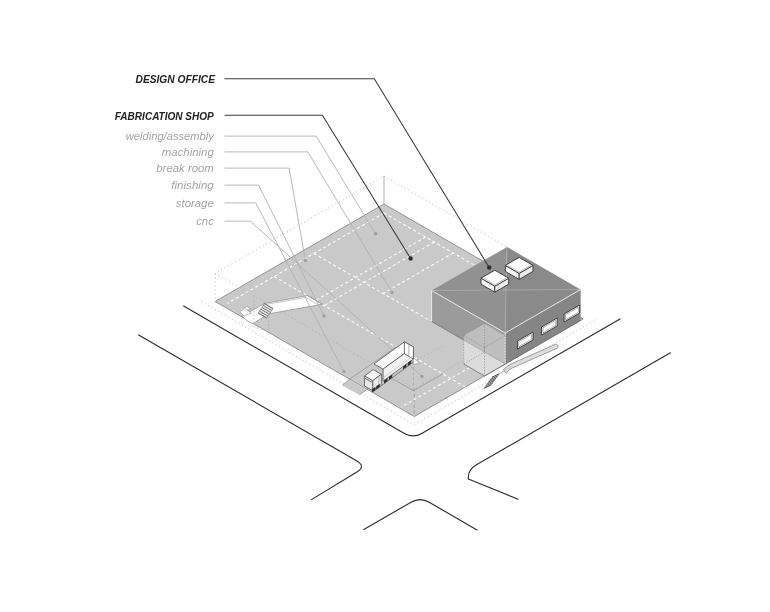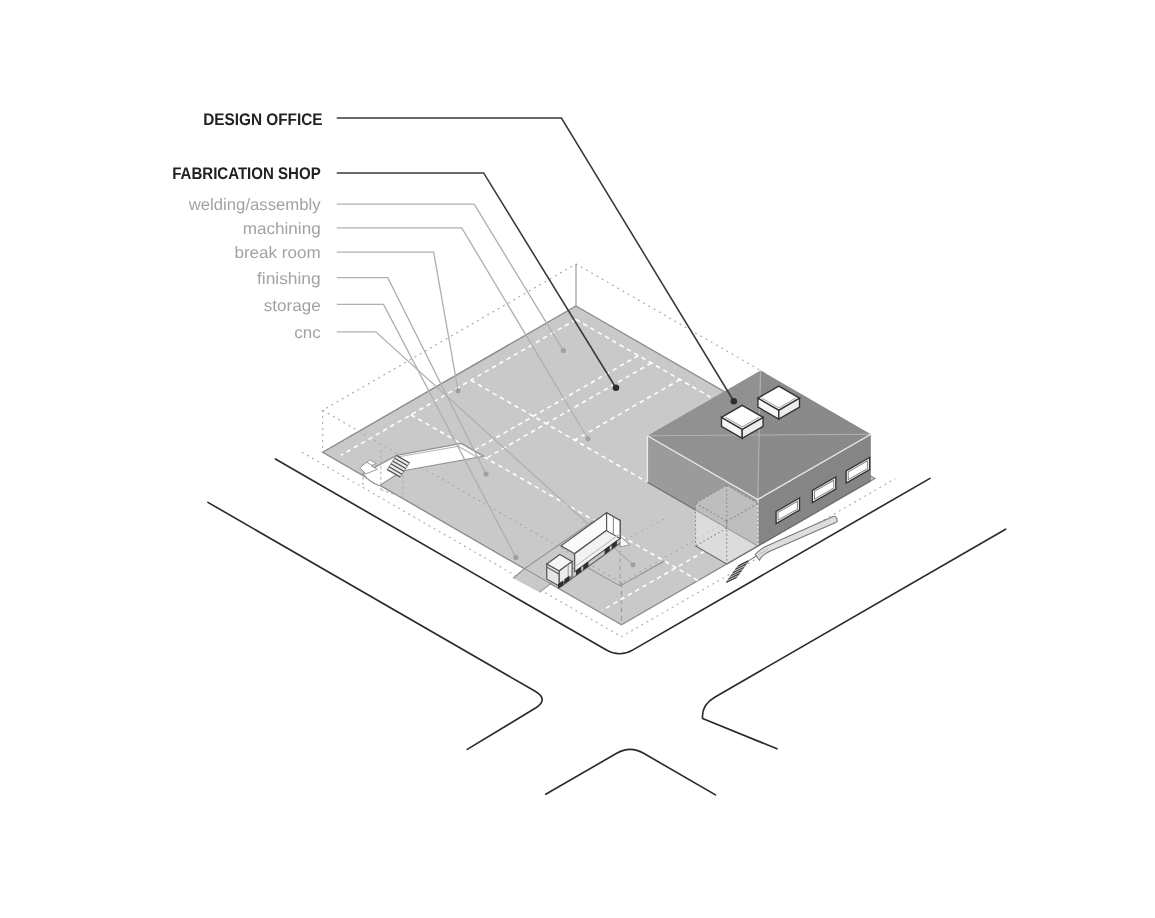--- a/index.html
+++ b/index.html
@@ -1,17 +1,17 @@
 <!DOCTYPE html>
 <html><head>
 <meta charset="utf-8">
 <title>Fabrication Shop Axonometric</title>
 <style>
 html,body{margin:0;padding:0;background:#ffffff;}
-#wrap{width:770px;height:532px;overflow:hidden;}
+#wrap{width:770px;height:532px;overflow:hidden;font-style:italic;}
 </style>
 </head>
 <body>
 
 <div id="wrap">
 <svg width="770" height="612" viewBox="0 0 770 612">
 
 <g fill="none" stroke="#2a2a2a" stroke-width="1.1" stroke-linecap="round" stroke-linejoin="round">
 <path d="M 183.6,306.0 L 404.0,433.2 Q 413.0,438.4 421.7,433.4 L 620.0,318.9"></path>
 <path d="M 138.6,334.9 L 356.5,460.7 Q 366.0,466.2 357.3,471.8 L 311.5,499.6"></path>

